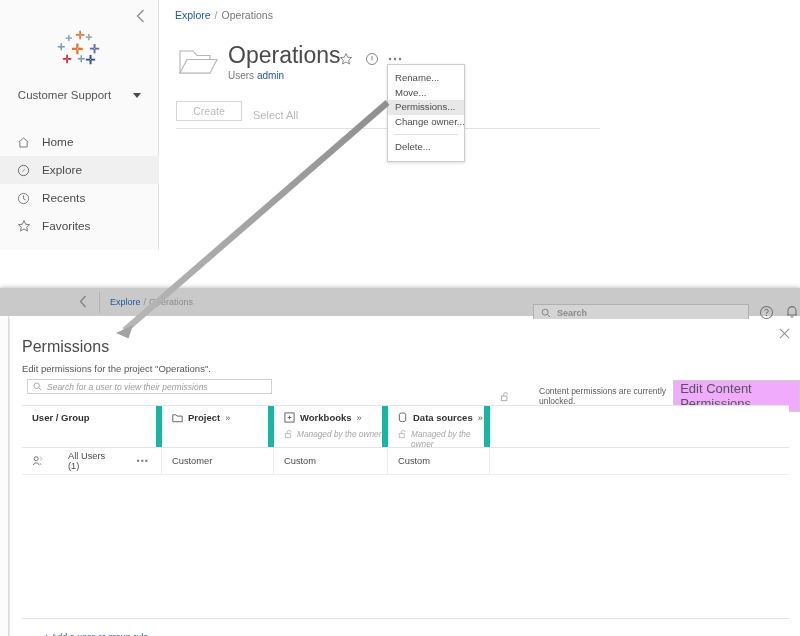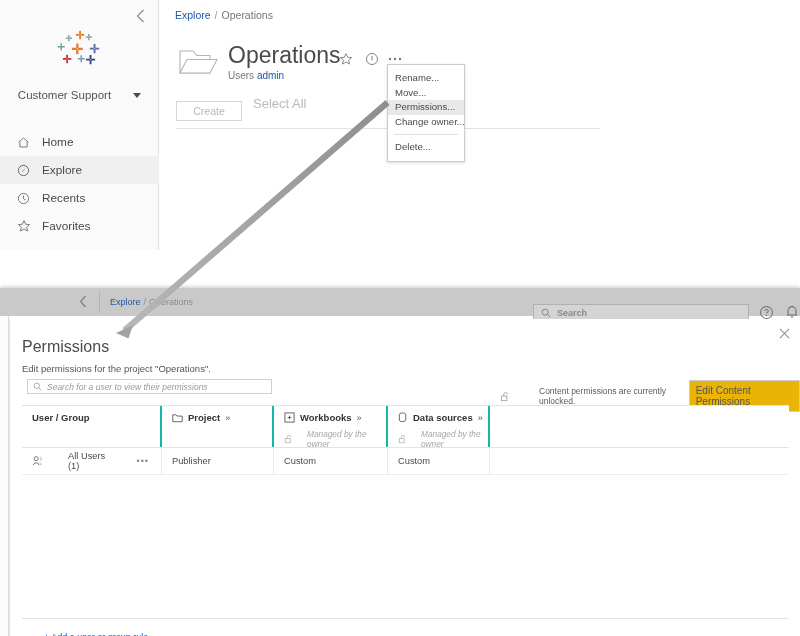--- a/index.html
+++ b/index.html
@@ -60,21 +60,21 @@
   }
   .owner { position: absolute; left: 228px; top: 70px; font-size: 10px; color: #767676; }
   .owner b { color: #1f57a5; font-weight: normal; cursor: pointer; }
 
   .btn-create {
     position: absolute; left: 176px; top: 101px; width: 66px; height: 20px;
     border: 1px solid #d6d6d6; background: #fff; color: #b9b9b9;
     font-size: 10.5px; display: flex; align-items: center; justify-content: center; cursor: pointer;
   }
   .btn-selectall {
-    position: absolute; left: 253px; top: 96px; font-size: 13px; color: #b9b9b9; cursor: pointer;
+    position: absolute; left: 253px; top: 109px; font-size: 11px; color: #b9b9b9; cursor: pointer;
   }
   .hr1 { position: absolute; left: 176px; top: 128px; width: 424px; height: 1px; background: #e2e2e2; }
 
   
   .menu {
     position: absolute; left: 387px; top: 64px; width: 78px;
     background: #fff; border: 1px solid #ccc; box-shadow: 0 1px 3px rgba(0,0,0,.15);
     padding: 6px 0; z-index: 30;
   }
   .menu-item { height: 14.5px; line-height: 14.5px; padding-left: 7px; font-size: 9.6px; color: #4a4a4a; cursor: pointer; white-space: nowrap; }
@@ -116,32 +116,32 @@
 
   .psearch {
     position: absolute; left: 17px; top: 60px; width: 245px; height: 15px;
     border: 1px solid #d0d0d0; background: #fff; display: flex; align-items: center; gap: 5px; padding-left: 5px;
   }
   .psearch .ph { font-size: 8.5px; color: #9a9a9a; font-style: italic; }
 
   .lockrow { position: absolute; left: 490px; top: 61px; display: flex; align-items: center; gap: 6px; }
   .lockrow .txt { font-size: 8.5px; color: #5a5a5a; margin-left: 22px; }
   .btn-ecp {
-    height: 32px; border: 1px solid #cdcdcd; background: #eab308; color: #555;
-    font-size: 10px; display: flex; align-items: center; padding: 0 6px; cursor: pointer;
+    height: 32px; border: 1px solid #cdcdcd; background: #f0abfc; color: #555;
+    font-size: 13px; display: flex; align-items: center; padding: 0 6px; cursor: pointer;
   }
 
   .ptable { position: absolute; left: 12px; top: 86px; width: 767px; }
   .phead { display: flex; border-top: 1px solid #e4e4e4; border-bottom: 1px solid #e4e4e4; height: 43px; background: #fff; }
-  .pcol { border-right: 2px solid #14b8a6; padding: 6px 0 0 10px; }
+  .pcol { border-right: 6px solid #14b8a6; padding: 6px 0 0 10px; }
   .pcol:last-child { border-right: none; }
   .c1 { width: 140px; } .c2 { width: 112px; } .c3 { width: 114px; } .c4 { width: 102px; } .c5 { flex: 1; }
   .pch { display: flex; align-items: center; gap: 5px; font-size: 9.5px; color: #333; font-weight: bold; }
   .pch .dbl { font-weight: normal; color: #555; font-size: 9px; letter-spacing: -1px; }
-  .pcsub { display: flex; align-items: center; gap: 13px; margin-top: 6px; font-size: 8.3px; color: #a6a6a6; font-style: italic; }
+  .pcsub { display: flex; align-items: flex-start; gap: 3px; margin-top: 6px; font-size: 8.3px; color: #a6a6a6; font-style: italic; }
 
   .prow { display: flex; height: 27px; border-bottom: 1px solid #eee; align-items: center; }
   .pcell { padding-left: 10px; font-size: 9.3px; color: #4a4a4a; display: flex; align-items: center; height: 27px; border-right: 1px solid #ececec; }
   .pcell:last-child { border-right: none; }
   .ug { display: flex; align-items: center; gap: 23px; width: 100%; }
   .ug .nm { flex: 1; }
   .dots3 { color: #888; letter-spacing: 1px; font-size: 9px; padding-right: 12px; cursor: pointer; }
 
   .pfoot { position: absolute; left: 12px; top: 299px; width: 767px; border-top: 1px solid #e4e4e4; padding-top: 7px; }
   .addlink { font-size: 9px; color: #1f57a5; cursor: pointer; padding-left: 22px; }
@@ -411,21 +411,21 @@
                 <svg width="13" height="12" viewBox="0 0 14 13">
                     <circle cx="4.5" cy="4" r="2.2" stroke="#6e6e6e" stroke-width="1" fill="none"></circle>
                     <path d="M1.2 11 a3.4 3.4 0 0 1 6.6 0" stroke="#6e6e6e" stroke-width="1" fill="none"></path>
                     <path d="M9 2.2 a2 2 0 0 1 0 3.6 M9.8 11 a3.2 3.2 0 0 0 -1.6 -2.6" stroke="#9a9a9a" stroke-width=".9" fill="none"></path>
                   </svg>
               </span>
               <span class="nm">All Users (1)</span>
               <span class="dots3">•••</span>
             </span>
           </div>
-          <div class="pcell c2">Publisher</div>
+          <div class="pcell c2">Customer</div>
           <div class="pcell c3">Custom</div>
           <div class="pcell c4">Custom</div>
           <div class="pcell c5"></div>
         </div>
       </div>
 
       <div class="pfoot">
         <span class="addlink">+ Add a user or group rule</span>
       </div>
 

